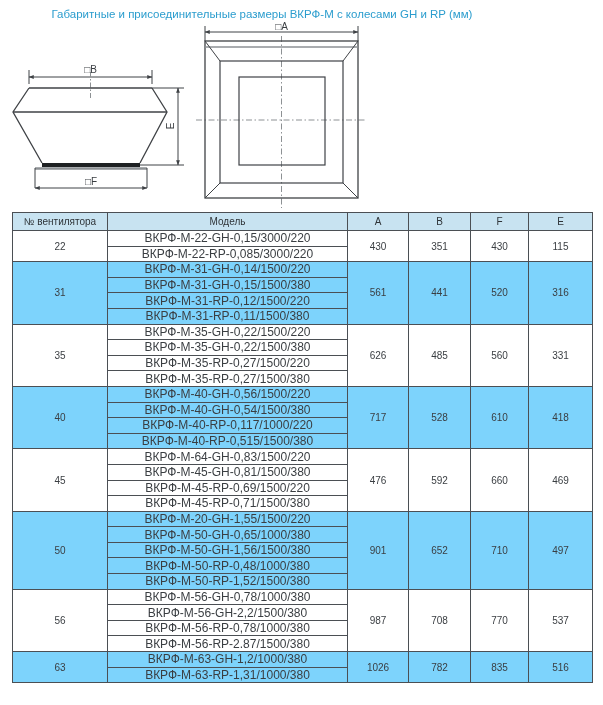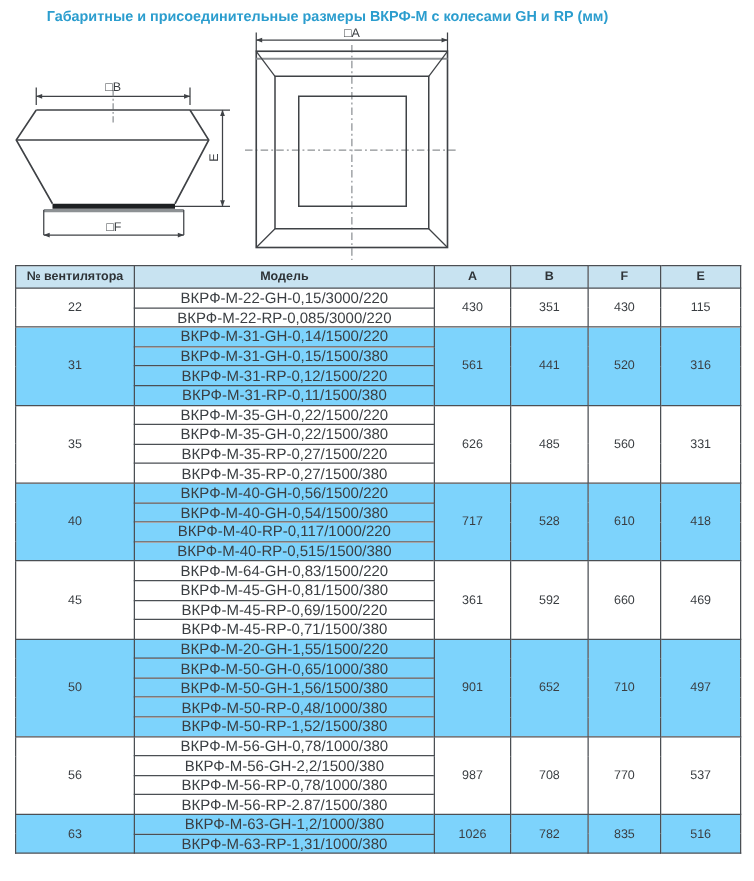--- a/index.html
+++ b/index.html
@@ -1,37 +1,37 @@
 <!DOCTYPE html>
 <html><head>
 <meta charset="utf-8">
 <style>
   * { margin:0; padding:0; box-sizing:border-box; }
   body { background:#ffffff; font-family:"Liberation Sans", sans-serif; }
   .page { position:relative; width:603px; height:705px; background:#ffffff; overflow:hidden; }
 
   .title {
     position:absolute; top:8px; left:0; width:524px;
-    text-align:center; font-size:11.5px; font-weight:bold;
+    text-align:center; font-size:11.5px; font-weight:normal;
     color:#2b9dce; letter-spacing:0;
   }
 
   .drawings { position:absolute; top:20px; left:0; width:603px; height:192px; }
 
   .spec-table {
     position:absolute; left:12px; top:212px; width:580px;
     border-collapse:collapse; table-layout:fixed;
     font-size:10px; color:#3a3e42;
   }
   .spec-table th, .spec-table td {
     border:1px solid #4b4f54; text-align:center; vertical-align:middle;
     padding:0; overflow:hidden; white-space:nowrap;
   }
   .spec-table thead th {
-    height:18px; background:#c8e3f1; font-weight:bold; color:#2e3337; font-size:10px;
+    height:18px; background:#c8e3f1; font-weight:normal; color:#2e3337; font-size:10px;
   }
   .spec-table tbody td { height:15.6px; background:#ffffff; }
   .spec-table tbody tr.shaded td { background:#7dd3fc; }
   .spec-table td.model { font-size:12px; }
 
   svg text { font-family:"Liberation Sans","DejaVu Sans",sans-serif; font-size:10px; fill:#3a3e42; }
 </style>
 </head>
 <body>
 
@@ -181,21 +181,21 @@
         </tr>
         <tr class="shaded">
           <td class="model">ВКРФ-М-40-RP-0,117/1000/220</td>
         </tr>
         <tr class="shaded">
           <td class="model">ВКРФ-М-40-RP-0,515/1500/380</td>
         </tr>
         <tr>
           <td rowspan="4">45</td>
           <td class="model">ВКРФ-М-64-GH-0,83/1500/220</td>
-          <td rowspan="4">361</td>
+          <td rowspan="4">476</td>
           <td rowspan="4">592</td>
           <td rowspan="4">660</td>
           <td rowspan="4">469</td>
         </tr>
         <tr>
           <td class="model">ВКРФ-М-45-GH-0,81/1500/380</td>
         </tr>
         <tr>
           <td class="model">ВКРФ-М-45-RP-0,69/1500/220</td>
         </tr>

